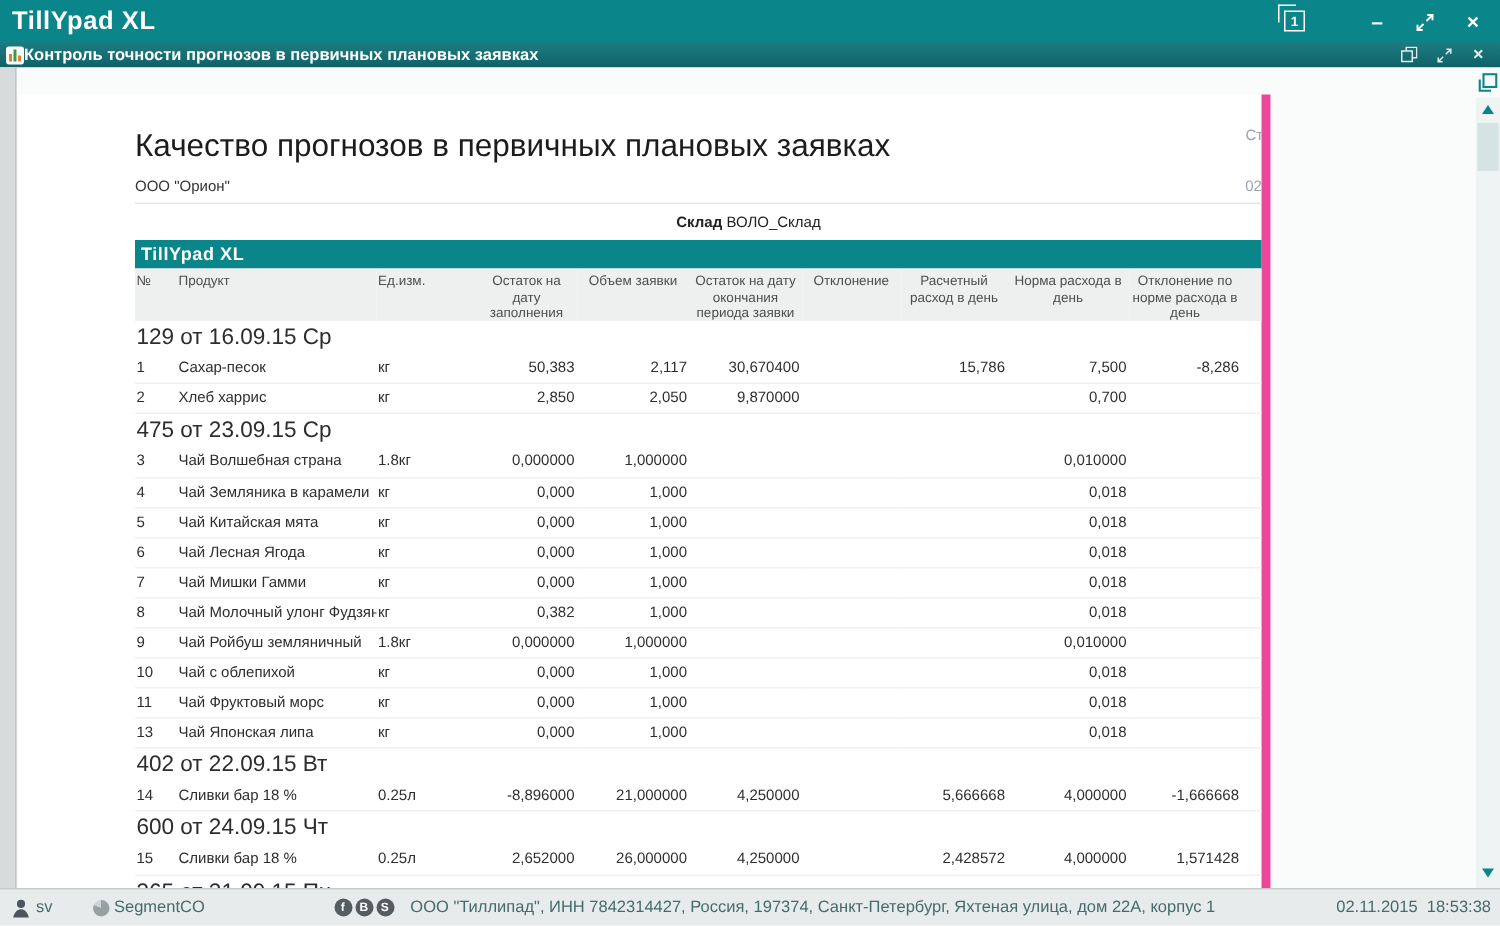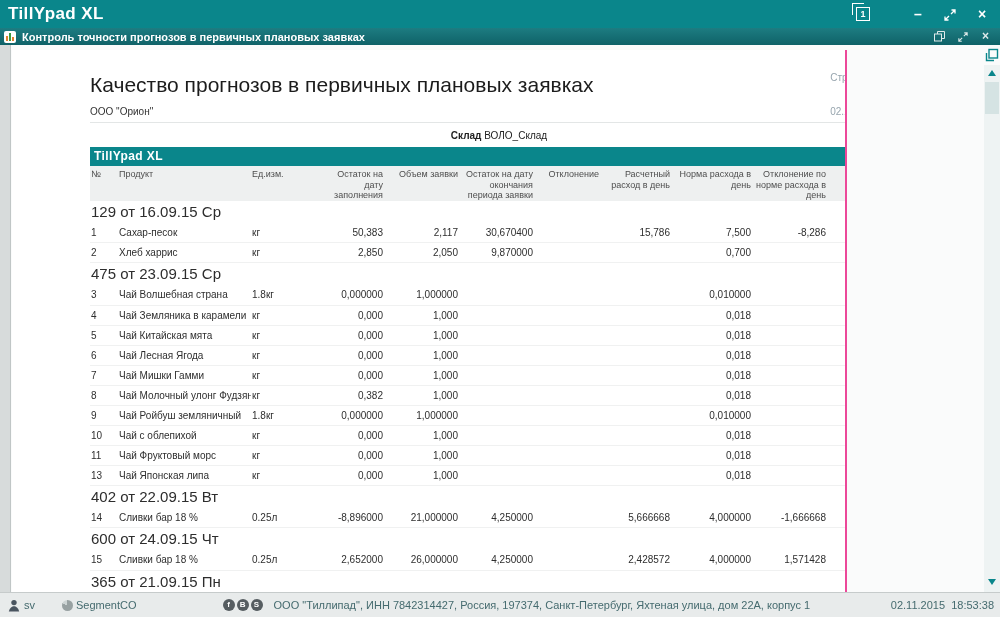--- a/index.html
+++ b/index.html
@@ -25,51 +25,51 @@
   
   .docbar { position:absolute; left:0; top:28px; width:1000px; height:17px;
     background:linear-gradient(180deg,#1d7c81,#0f6268);
     display:flex; align-items:center; }
   .chart-icon { position:relative; width:12px; height:12px; background:#fff;
     border-radius:2px; margin-left:4px; display:inline-block; }
   .chart-icon i { position:absolute; bottom:2px; width:2px; }
   .chart-icon .b1 { left:2px; height:5px; background:#e0812f; }
   .chart-icon .b2 { left:5px; height:8px; background:#3c9b3f; }
   .chart-icon .b3 { left:8px; height:4px; background:#e0812f; }
-  .doc-title { color:#fff; font-size:11px; font-weight:bold; margin-left:6px; }
+  .doc-title { color:#fff; font-size:11px; font-weight:bold; }
   .db-controls { position:absolute; right:8px; top:0; height:17px;
     display:flex; align-items:center; gap:10px; }
   .db-controls .wc { line-height:17px; font-size:12px; color:#dfeaea; width:13px; }
 
   
   .workspace { position:absolute; left:0; top:45px; width:1000px; height:547px;
     background:#fafbfb; overflow:hidden; }
   .gutter { position:absolute; left:0; top:0; width:11px; height:100%;
     background:#d7dbdb; border-right:1px solid #c0c6c6; }
-  .page { position:absolute; left:12px; top:5px; width:835px; height:100%;
-    background:#fff; border-right:2px solid #ec4899; overflow:hidden; }
+  .page { position:absolute; left:12px; top:18px; width:835px; height:100%;
+    background:#fff; border-right:6px solid #ec4899; overflow:hidden; }
   .report { position:absolute; left:78px; top:0; width:818px; }
 
   .rpt-head { position:relative; padding-top:22px; border-bottom:1px solid #e3e6e6; }
   .rpt-title { font-size:21px; color:#1c1c1c; line-height:25px; }
   .rpt-company { margin-top:9px; font-size:10px; color:#333; padding-bottom:5px; }
   .page-info { position:absolute; right:0; top:22px; text-align:right;
     font-size:10px; color:#97a5ae; line-height:12px; }
   .page-info .pi-author { margin-top:10px; }
   .rpt-wh { margin-top:7px; font-size:10px; color:#222;text-align:center; }
   .rpt-wh .wh-label { font-weight:bold; }
   .brand-band { margin-top:6px; height:19px; background:#0a868b; color:#fff;
     font-size:12px; font-weight:bold; letter-spacing:0.4px; line-height:19px;
     padding-left:4px; }
 
   table { width:818px; border-collapse:collapse; table-layout:fixed; }
   thead th { background:#eef0f0; font-size:9px; font-weight:normal; color:#4e4e4e;
     vertical-align:top; text-align:left; padding:3px 2px 0 1px; line-height:10.5px;
     height:34px; }
-  thead th.num { text-align:right; padding-right:2px; }
+  thead th.num { text-align:center; padding-right:2px; }
   .group-row td { font-size:15px; color:#2d2d2d; padding:2px 0 2px 1px;
     line-height:18px; white-space:nowrap; }
   .data-row td { font-size:10px; color:#2e2e2e; height:20px; line-height:19px;
     border-bottom:1px solid #f0f1f1; padding:0 2px 0 1px; white-space:nowrap;
     overflow:hidden; }
   .data-row td.num { text-align:right; padding-right:2px; }
 
   
   .scroll-col { position:absolute; right:0; top:0; width:16px; height:100%; }
   .scroll-track { position:absolute; right:0; top:20px; bottom:0; width:16px;

